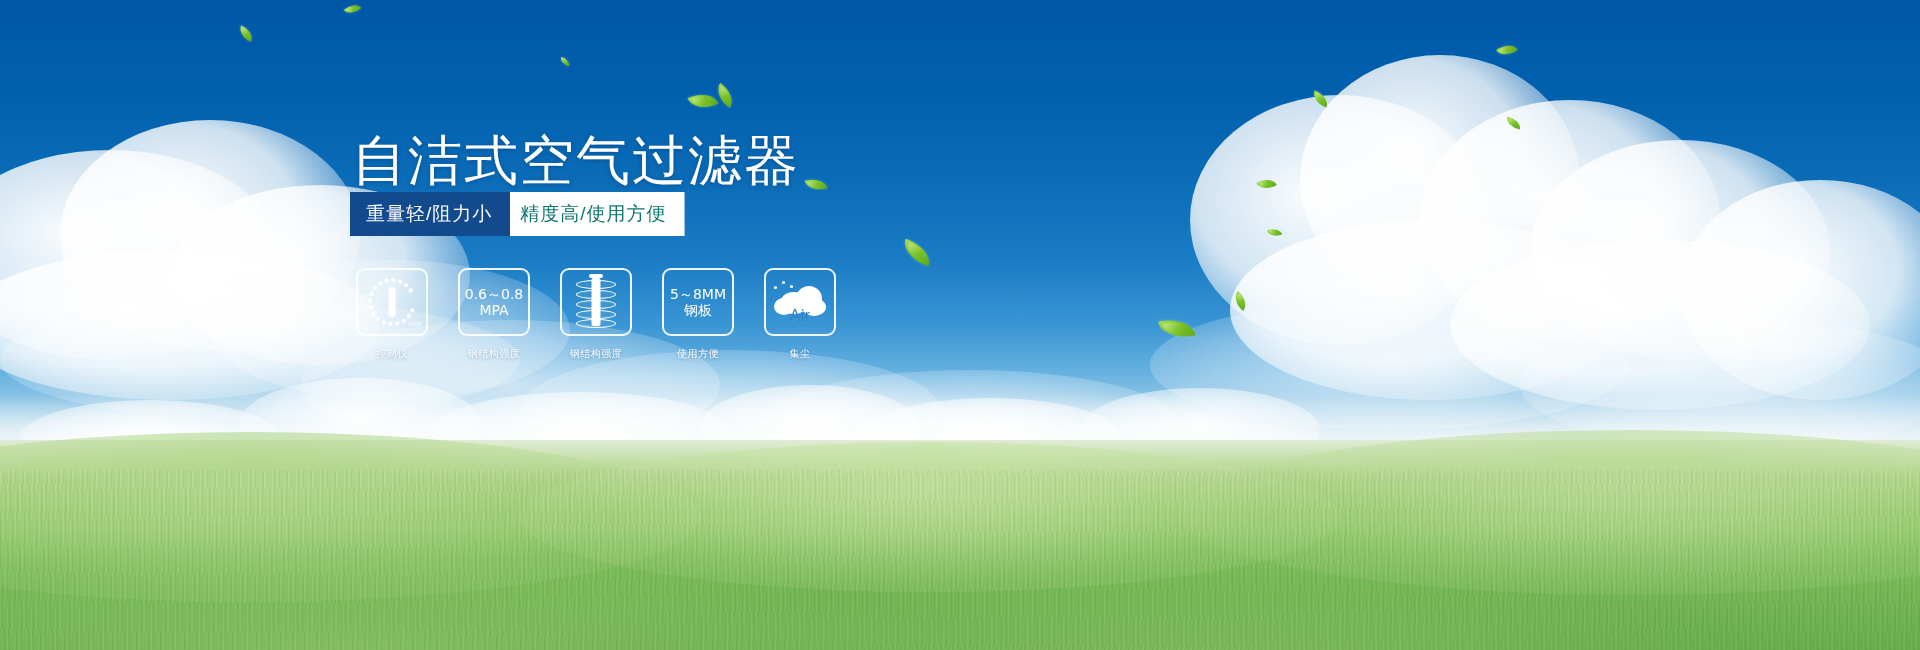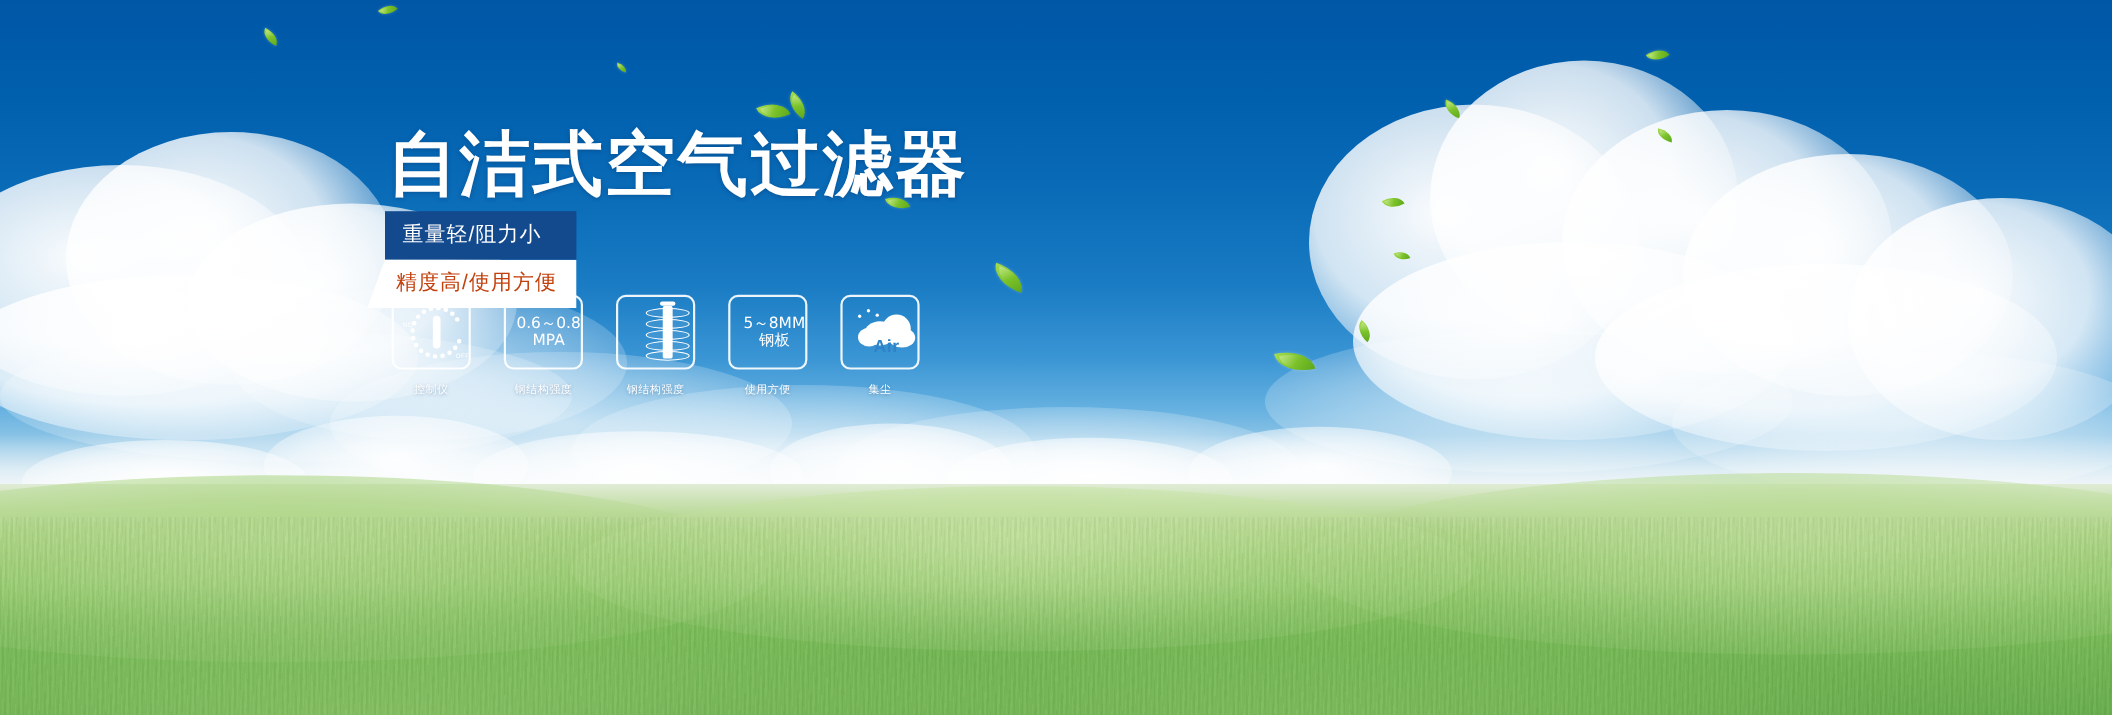--- a/index.html
+++ b/index.html
@@ -147,53 +147,52 @@
 
   
   .content {
     position: absolute;
     left: 0; top: 0;
     width: 1920px; height: 650px;
   }
   .title {
     position: absolute;
     left: 352px;
-    top: 114px;
-    font-size: 64px;
+    top: 130px;
+    font-size: 54px;
     line-height: 1.15;
     letter-spacing: 2px;
     color: #ffffff;
     font-family: "DejaVu Sans", "Liberation Sans", sans-serif;
-    font-weight: 700;
+    font-weight: 400;
     white-space: nowrap;
     text-shadow: 0 1px 4px rgba(0,40,90,0.35);
   }
   .tagrow {
     position: absolute;
     left: 350px;
     top: 192px;
     display: flex;
     align-items: stretch;
     height: 44px;
-    flex-direction: column;
   }
   .tag-blue {
     background: #134a8e;
     color: #ffffff;
     font-size: 19px;
     line-height: 44px;
     padding: 0 18px 0 16px;
     letter-spacing: 1px;
     white-space: nowrap;
     position: relative;
     z-index: 2;
   }
   .tag-white {
     background: #ffffff;
-    color: #c2410c;
+    color: #0f766e;
     font-size: 19px;
     line-height: 44px;
     padding: 0 18px 0 26px;
     letter-spacing: 1px;
     white-space: nowrap;
     margin-left: -16px;
     clip-path: polygon(16px 0, 100% 0, 100% 100%, 0 100%);
     position: relative;
     z-index: 1;
   }
@@ -203,21 +202,21 @@
     left: 356px;
     top: 268px;
     display: flex;
     gap: 30px;
   }
   .feature { width: 72px; display: flex; flex-direction: column; align-items: center; }
   .feat-box {
     width: 72px; height: 68px;
     border: 2px solid rgba(255,255,255,0.92);
     border-radius: 9px;
-    display: flex; align-items: center; justify-content: flex-end;
+    display: flex; align-items: center; justify-content: center;
     color: #ffffff;
     text-align: center;
     position: relative;
     overflow: hidden;
   }
   .feat-text {
     font-size: 14px;
     line-height: 1.15;
     letter-spacing: 0px;
     white-space: pre-line;
@@ -256,21 +255,21 @@
   .dust .b1 { left: 8px;  top: 12px; width: 28px; height: 22px; }
   .dust .b2 { left: 24px; top: 6px;  width: 26px; height: 26px; }
   .dust .b3 { left: 2px;  top: 18px; width: 20px; height: 17px; }
   .dust .b4 { left: 30px; top: 18px; width: 24px; height: 18px; }
   .dust .spec { position: absolute; background: #fff; border-radius: 50%; width: 3px; height: 3px; }
   .dust .s1 { left: 2px;  top: 6px; }
   .dust .s2 { left: 10px; top: 1px; }
   .dust .s3 { left: 18px; top: 5px; }
   .dust .air {
     position: absolute; left: 0; right: 0; bottom: -1px;
-    text-align: center; font-size: 16px; color: #2f83c6; font-weight: bold; letter-spacing: .5px;
+    text-align: center; font-size: 16px; color: #2f83c6; font-weight: normal; letter-spacing: .5px;
   }
 </style>
 </head>
 <body>
 
 <div class="banner">
 
   <div>
     <div class="cloud cL1"></div>
     <div class="cloud cL2"></div>

